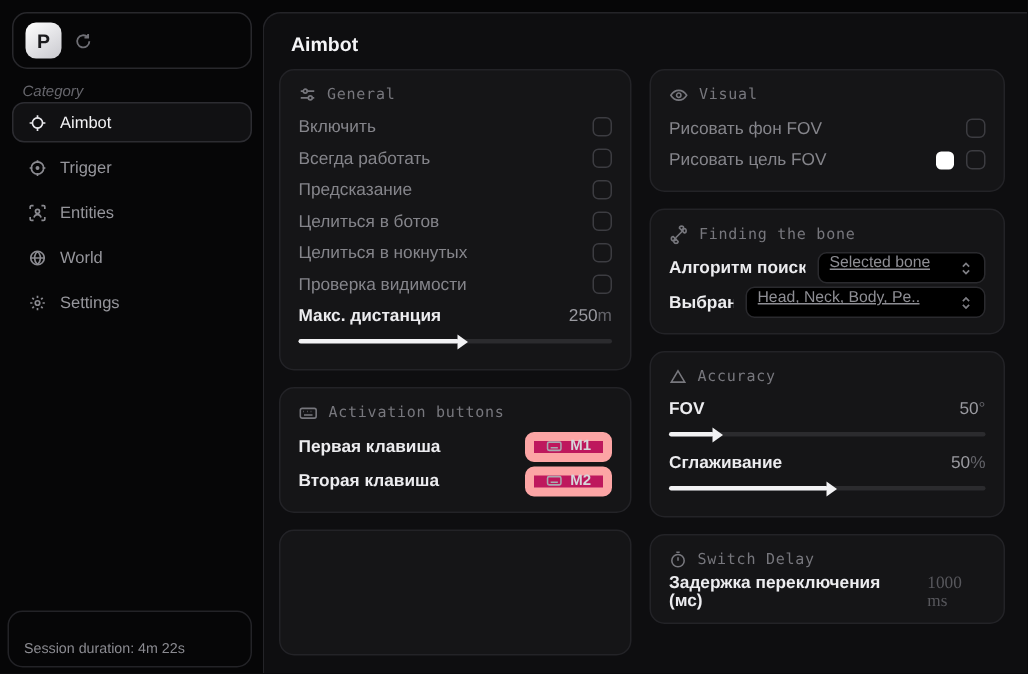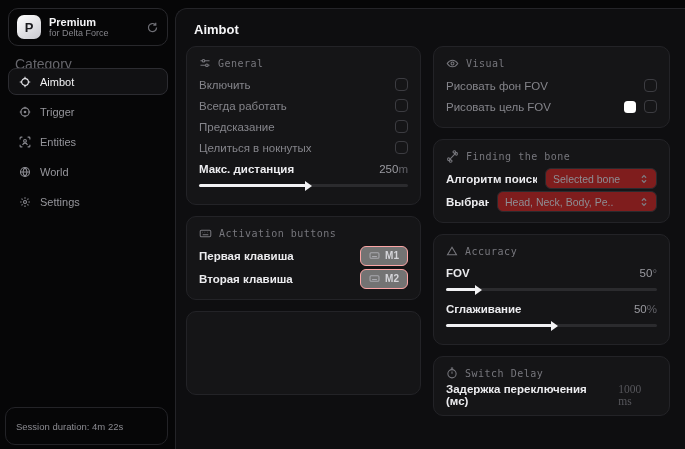--- a/index.html
+++ b/index.html
@@ -20,33 +20,33 @@
   .logo {
     width:24px; height:24px; border-radius:7px;
     background:linear-gradient(145deg,#ffffff,#c9c9cf);
     color:#1a1a1d; font-weight:bold; font-size:13px;
     display:flex; align-items:center; justify-content:center; flex:0 0 auto;
   }
   .brand-text { flex:1; line-height:1.15; }
   .brand-title { font-size:11px; font-weight:bold; color:#f4f4f6; }
   .brand-sub { font-size:9px; color:#85858b; }
   .sync-btn { color:#6f6f75; display:flex; align-items:center; cursor:pointer; }
-  .category-label { position:absolute; left:15px; top:56px; font-size:14px; color:#66666c; }
+  .category-label { position:absolute; left:15px; top:56px; font-size:10px; color:#66666c;font-style:italic; }
   .nav { position:absolute; left:8px; top:68px; width:160px; display:flex; flex-direction:column; gap:3px; }
   .nav-item {
     height:27px; display:flex; align-items:center; gap:9px; padding:0 10px;
     font-size:11px; color:#96969c; border:1px solid transparent; border-radius:8px;
   }
   .nav-item .nicon { display:flex; align-items:center; color:#8a8a90; }
   .nav-item.active { border-color:#2c2c31; background:#111113; color:#f2f2f4; }
   .nav-item.active .nicon { color:#e8e8ec; }
   .session-card {
     position:absolute; left:5px; bottom:4px; width:163px; height:38px;
     border:1px solid #232327; border-radius:10px;
-    display:flex; align-items:center; padding:6px 10px;
+    display:flex; align-items:flex-end; padding:6px 10px;
   }
   .session-text { font-size:9.5px; color:#8b8b91; }
   
   .main {
     position:absolute; left:175px; top:8px; right:0; bottom:0;
     background:#0e0e10; border-top:1px solid #242428; border-left:1px solid #242428;
     border-top-left-radius:12px;
   }
   .page-title { padding:13px 18px 9px 18px; font-size:13px; font-weight:bold; color:#f5f5f7; }
   .columns { display:grid; grid-template-columns:235px 237px; gap:12px; padding:0 0 0 10px; }
@@ -78,46 +78,42 @@
   .value.disabled, .value.disabled .unit { color:#57575c;font-family:Liberation Serif, serif; }
   .slider { position:relative; height:3px; border-radius:2px; background:#2b2b2e; margin:5px 0 7px 0; cursor:pointer; }
   .slider-fill { position:absolute; left:0; top:0; bottom:0; background:#f2f2f4; border-radius:2px; }
   .slider-arrow {
     position:absolute; top:-3.5px; right:-6px; width:0; height:0;
     border-top:5px solid transparent; border-bottom:5px solid transparent;
     border-left:7px solid #f2f2f4;
   }
   .keybtn {
     display:flex; align-items:center; gap:5px; height:20px; padding:0 8px;
-    background:#737373; border:1px solid #fca5a5; border-radius:6px;
+    background:#be185d; border:6px solid #fca5a5; border-radius:6px;
     font-size:10px; font-weight:bold; color:#d6d6da; cursor:pointer;
   }
   .keybtn .kicon { display:flex; align-items:center; color:#a9a9af; }
   .select {
-    display:flex; align-items:center; gap:6px; height:21px; padding:0 7px;
-    background:#7f1d1d; border:1px solid #2a2a2e; border-radius:6px;
-    font-size:10.5px; color:#8e8e94; cursor:pointer; flex:0 0 auto;
+    display:flex; gap:6px; height:21px; padding:0 7px;
+    background:#000000; border:1px solid #2a2a2e; border-radius:6px;
+    font-size:10.5px; color:#8e8e94; cursor:pointer; flex:0 0 auto;text-decoration:underline;
   }
   .select .sel-text { white-space:nowrap; overflow:hidden; }
   .select .exp { display:flex; align-items:center; color:#7e7e84; }
   .sel-1 { width:112px; justify-content:space-between; }
   .sel-2 { width:160px; justify-content:space-between; }
   .empty-card { height:84px; }
   .mt2 { margin-top:2px; }
 </style>
 </head>
 <body>
 
 <div class="sidebar">
   <div class="brand-card">
     <div class="logo">P</div>
-    <div class="brand-text">
-      <div class="brand-title">Premium</div>
-      <div class="brand-sub">for Delta Force</div>
-    </div>
     <span class="sync-btn">
       <svg width="13" height="13" viewBox="0 0 16 16" fill="none" stroke="currentColor" stroke-width="1.5">
           <path d="M13 8a5 5 0 1 1-1.5-3.5M12 2v3h-3"></path>
         </svg>
     </span>
   </div>
 
   <div class="category-label">Category</div>
 
   <div class="nav">
@@ -199,21 +195,29 @@
         </div>
         <div class="row">
           <span class="lbl-dim">Всегда работать</span>
           <span class="checkbox"></span>
         </div>
         <div class="row">
           <span class="lbl-dim">Предсказание</span>
           <span class="checkbox"></span>
         </div>
         <div class="row">
+          <span class="lbl-dim">Целиться в ботов</span>
+          <span class="checkbox"></span>
+        </div>
+        <div class="row">
           <span class="lbl-dim">Целиться в нокнутых</span>
+          <span class="checkbox"></span>
+        </div>
+        <div class="row">
+          <span class="lbl-dim">Проверка видимости</span>
           <span class="checkbox"></span>
         </div>
         <div class="row">
           <span class="lbl-strong">Макс. дистанция</span>
           <span class="value"><span>250</span><span class="unit">m</span></span>
         </div>
         <div class="slider">
           <div class="slider-fill" style="width:51%">
               <div class="slider-arrow"></div>
             </div>

